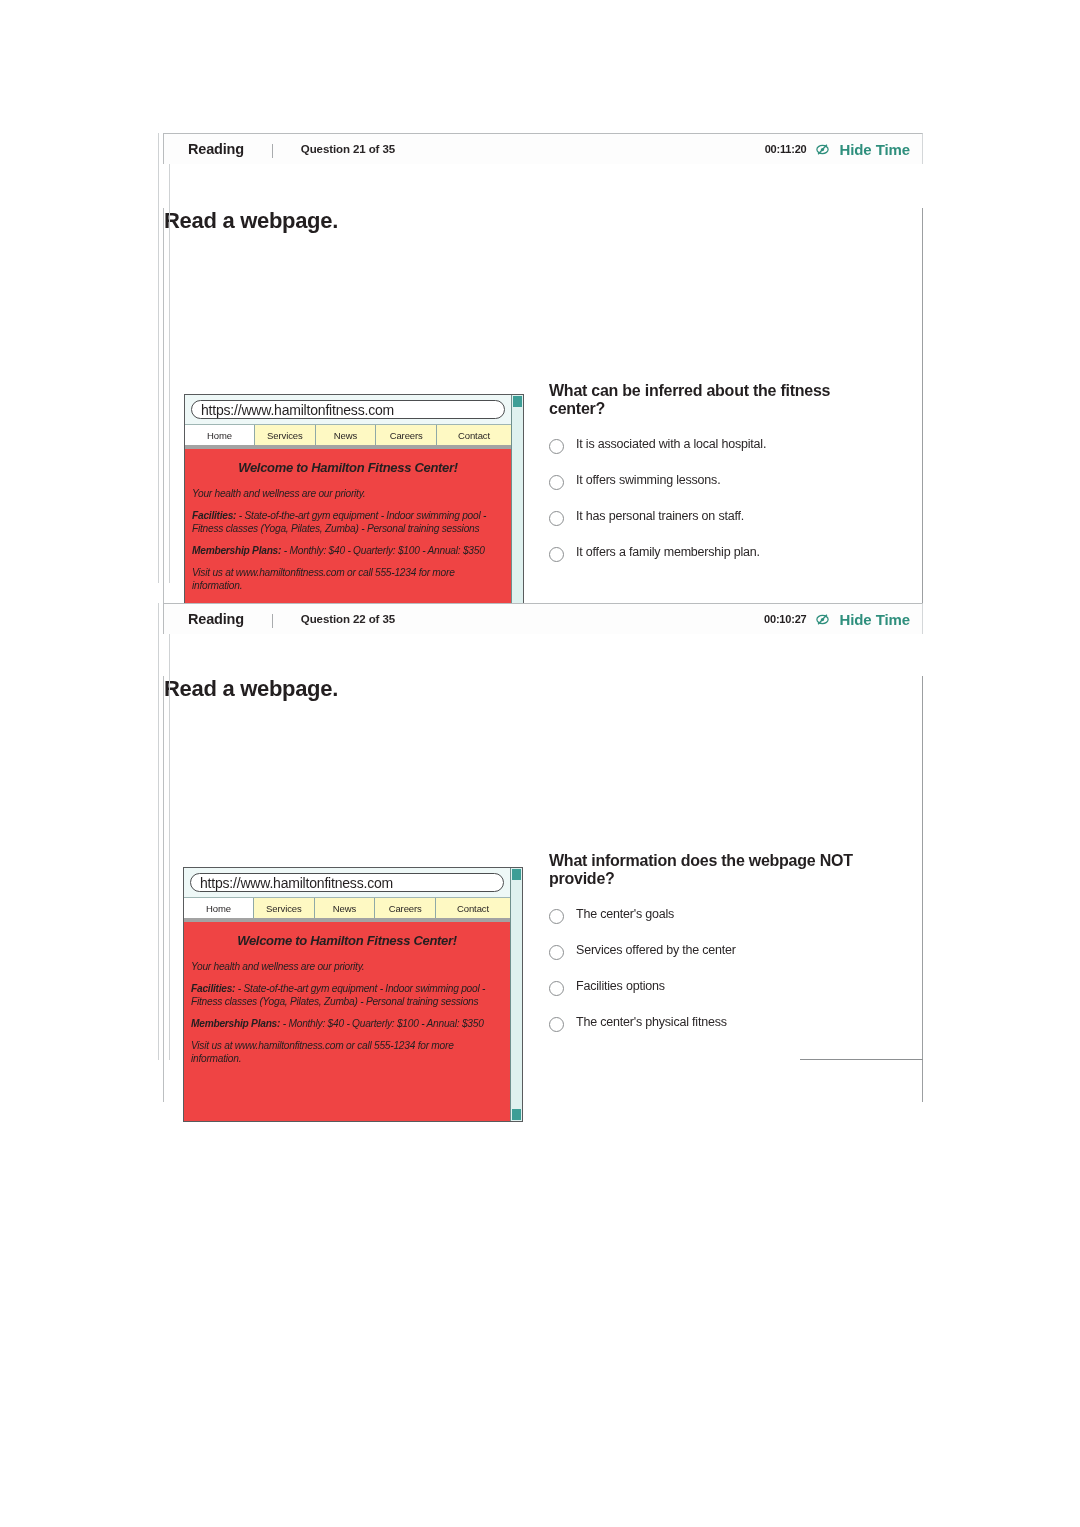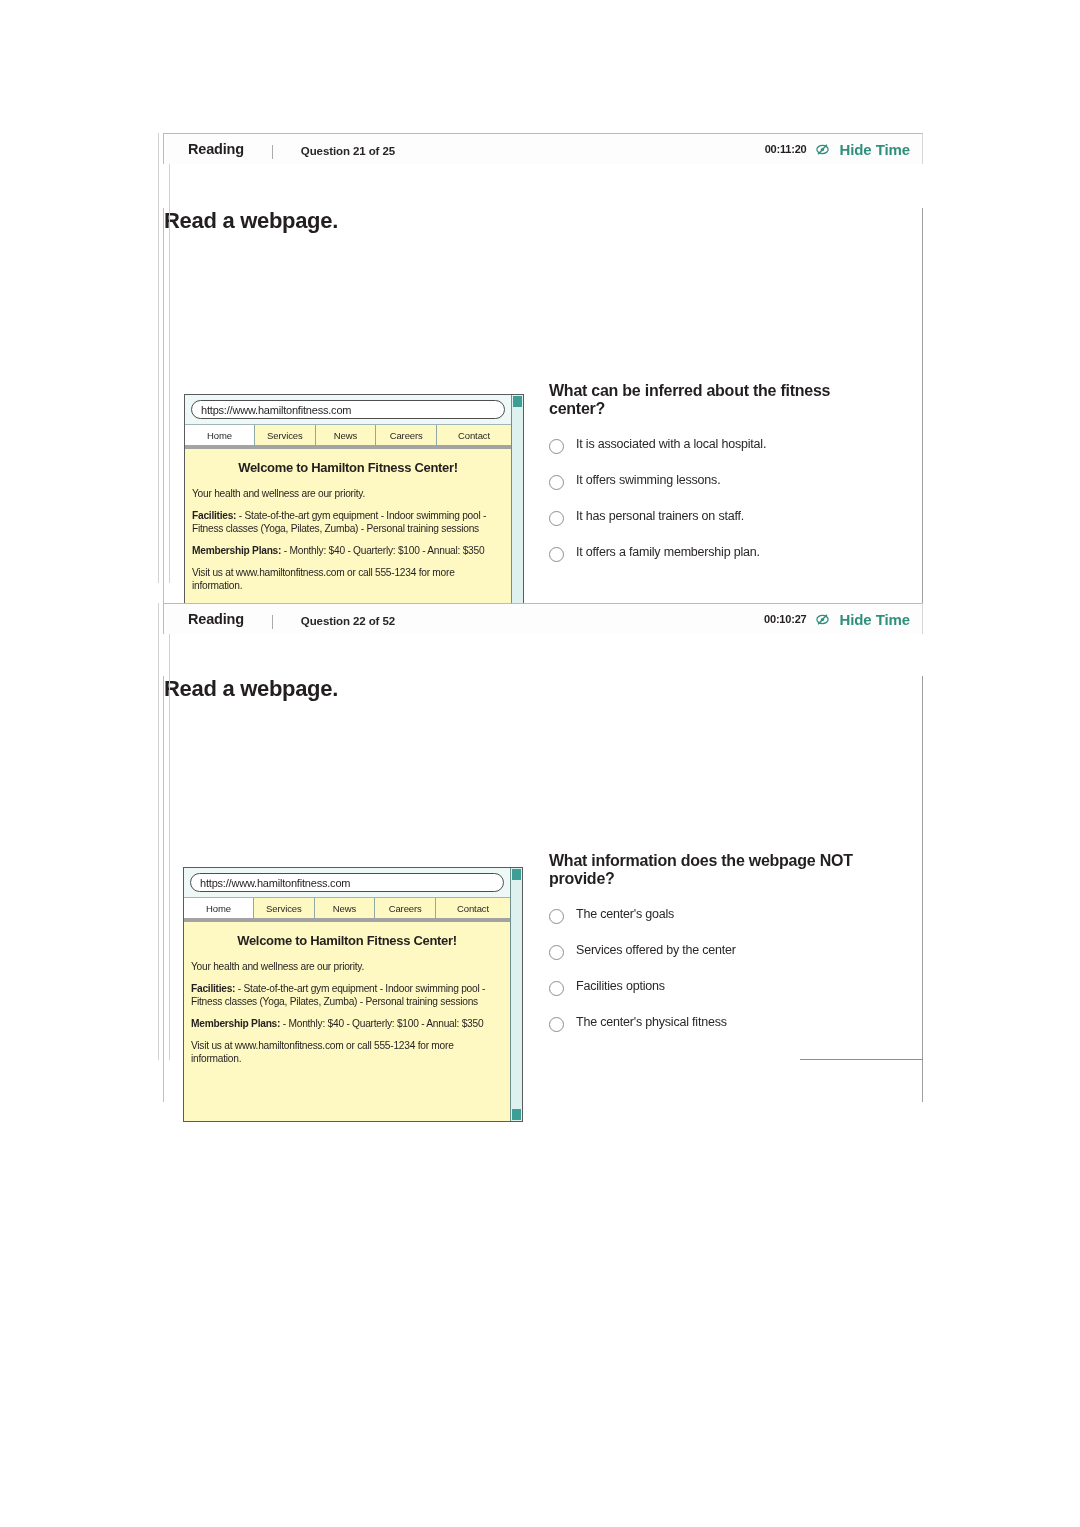--- a/index.html
+++ b/index.html
@@ -33,21 +33,21 @@
     border-top: 1px solid #b9bcbe;
     border-left: 1px solid #b9bcbe;
     border-right: 1px solid #d4d7d9;
     background: #fdfdfd;
     display: flex;
     align-items: center;
     padding: 0 12px 0 24px;
   }
   .hdr-left {
     display: flex;
-    align-items: flex-end;
+    align-items: center;
     gap: 16px;
   }
   .hdr-section {
     font-size: 14.5px;
     font-weight: bold;
     letter-spacing: -0.2px;
     color: #231f20;
   }
   .hdr-divider {
     display: inline-block;
@@ -153,21 +153,21 @@
   }
   .url-pill {
     box-sizing: border-box;
     height: 19px;
     border: 1px solid #4c4e50;
     border-radius: 10px;
     background: #ffffff;
     display: flex;
     align-items: center;
     padding: 0 9px;
-    font-size: 11px;
+    font-size: 14px;
     letter-spacing: -0.2px;
     color: #231f20;
   }
 
   .tab-bar {
     display: flex;
     height: 20px;
     background: #fef9c3;
     border-bottom: 4px solid #a3a3a3;
   }
@@ -185,25 +185,26 @@
   .tab:last-child { border-right: none; }
   .tab.active {
     background: #ffffff;
     flex: 0 0 70px;
   }
   .tab.tab-contact { flex: 0 0 74px; }
 
   .page-body {
     flex: 1 1 auto;
     padding: 7px 7px 6px 7px;
-    background: #fef9c3;
+    background: #ef4444;
     font-size: 10.2px;
     line-height: 1.28;
     letter-spacing: -0.25px;
     color: #231f20;
+    font-style: italic;
   }
   .page-heading {
     text-align: center;
     font-size: 13px;
     font-weight: bold;
     letter-spacing: -0.3px;
     margin: 4px 0 10px 0;
     color: #231f20;
   }
   .page-para { margin: 0 0 9px 0; }
@@ -267,21 +268,21 @@
 </style>
 </head>
 <body>
 
 <div class="exam-card" id="card-1">
 
   <div class="exam-header">
     <div class="hdr-left">
       <span class="hdr-section">Reading</span>
       <span class="hdr-divider"></span>
-      <span class="hdr-qnum">Question 21 of 25</span>
+      <span class="hdr-qnum">Question 21 of 35</span>
     </div>
     <div class="hdr-right">
       <span class="hdr-timer">00:11:20</span>
       <span>
         <svg class="eye-slash-icon" viewBox="0 0 24 24" aria-hidden="true">
           <ellipse cx="12" cy="12" rx="9" ry="6.5" fill="none" stroke="#2f8f7d" stroke-width="2"></ellipse>
           <circle cx="12" cy="12" r="2.6" fill="#2f8f7d"></circle>
           <line x1="5" y1="19.5" x2="19" y2="4.5" stroke="#2f8f7d" stroke-width="2.2"></line>
         </svg>
       </span>
@@ -355,21 +356,21 @@
 
 <div class="outer-rule" style="left:158px; top:133px; height:450px;"></div>
 <div class="outer-rule" style="left:169px; top:164px; height:419px;"></div>
 
 <div class="exam-card" id="card-2">
 
   <div class="exam-header">
     <div class="hdr-left">
       <span class="hdr-section">Reading</span>
       <span class="hdr-divider"></span>
-      <span class="hdr-qnum">Question 22 of 52</span>
+      <span class="hdr-qnum">Question 22 of 35</span>
     </div>
     <div class="hdr-right">
       <span class="hdr-timer">00:10:27</span>
       <span>
         <svg class="eye-slash-icon" viewBox="0 0 24 24" aria-hidden="true">
           <ellipse cx="12" cy="12" rx="9" ry="6.5" fill="none" stroke="#2f8f7d" stroke-width="2"></ellipse>
           <circle cx="12" cy="12" r="2.6" fill="#2f8f7d"></circle>
           <line x1="5" y1="19.5" x2="19" y2="4.5" stroke="#2f8f7d" stroke-width="2.2"></line>
         </svg>
       </span>

